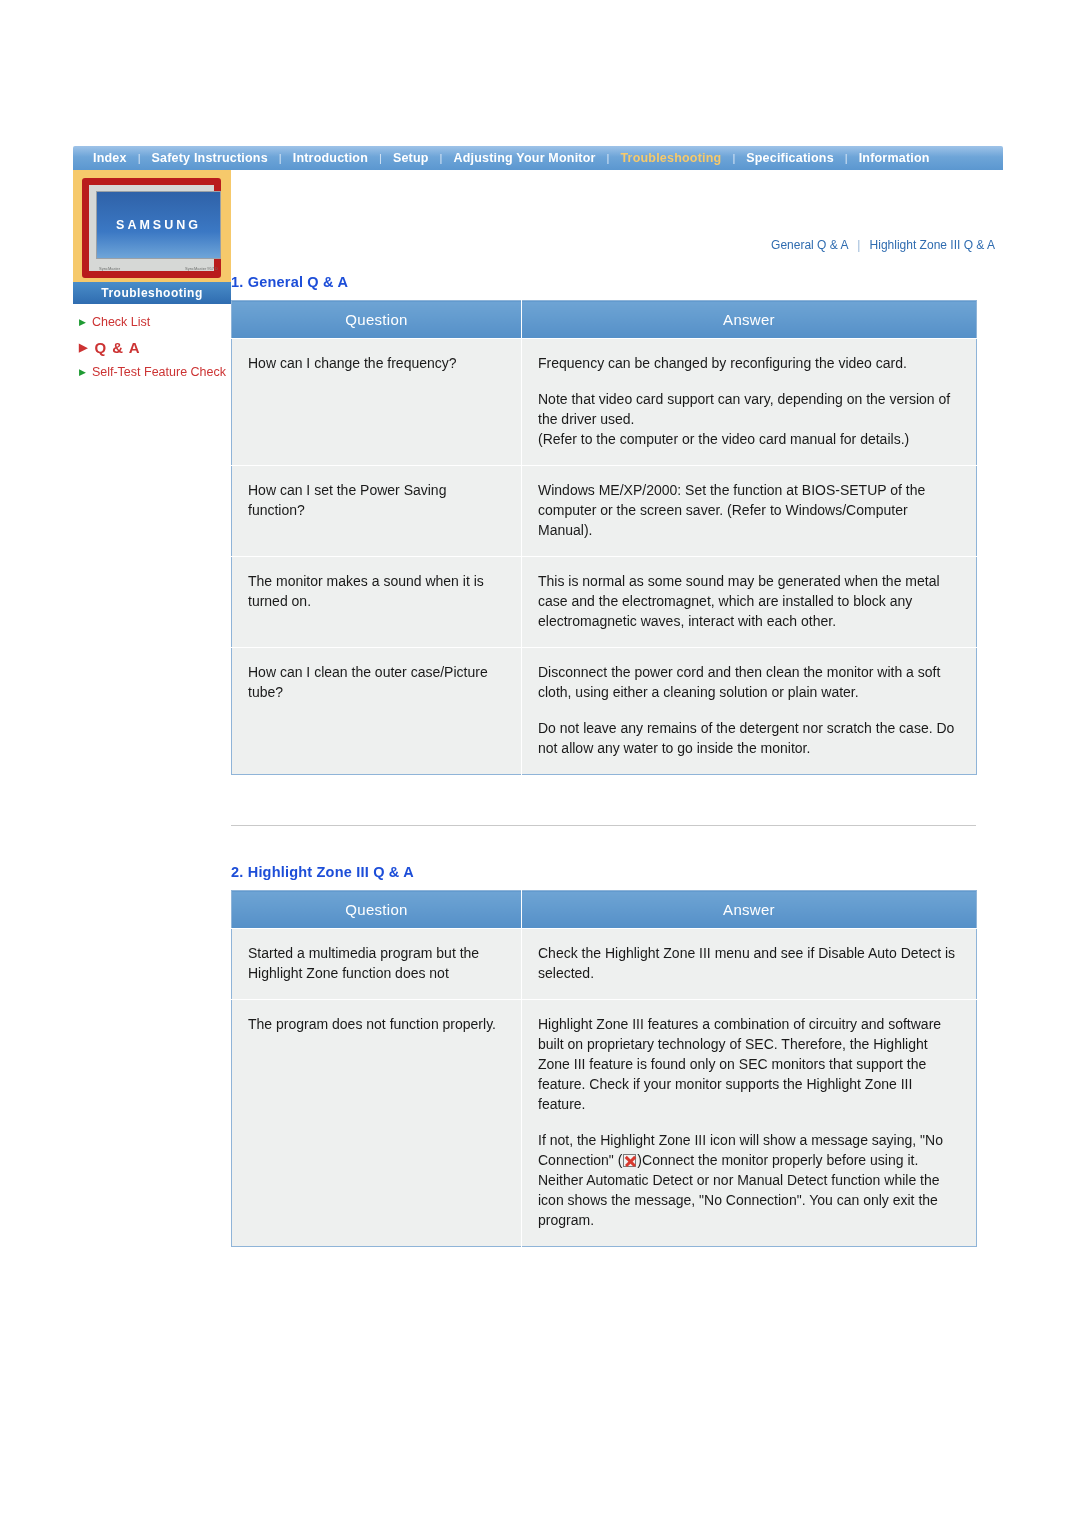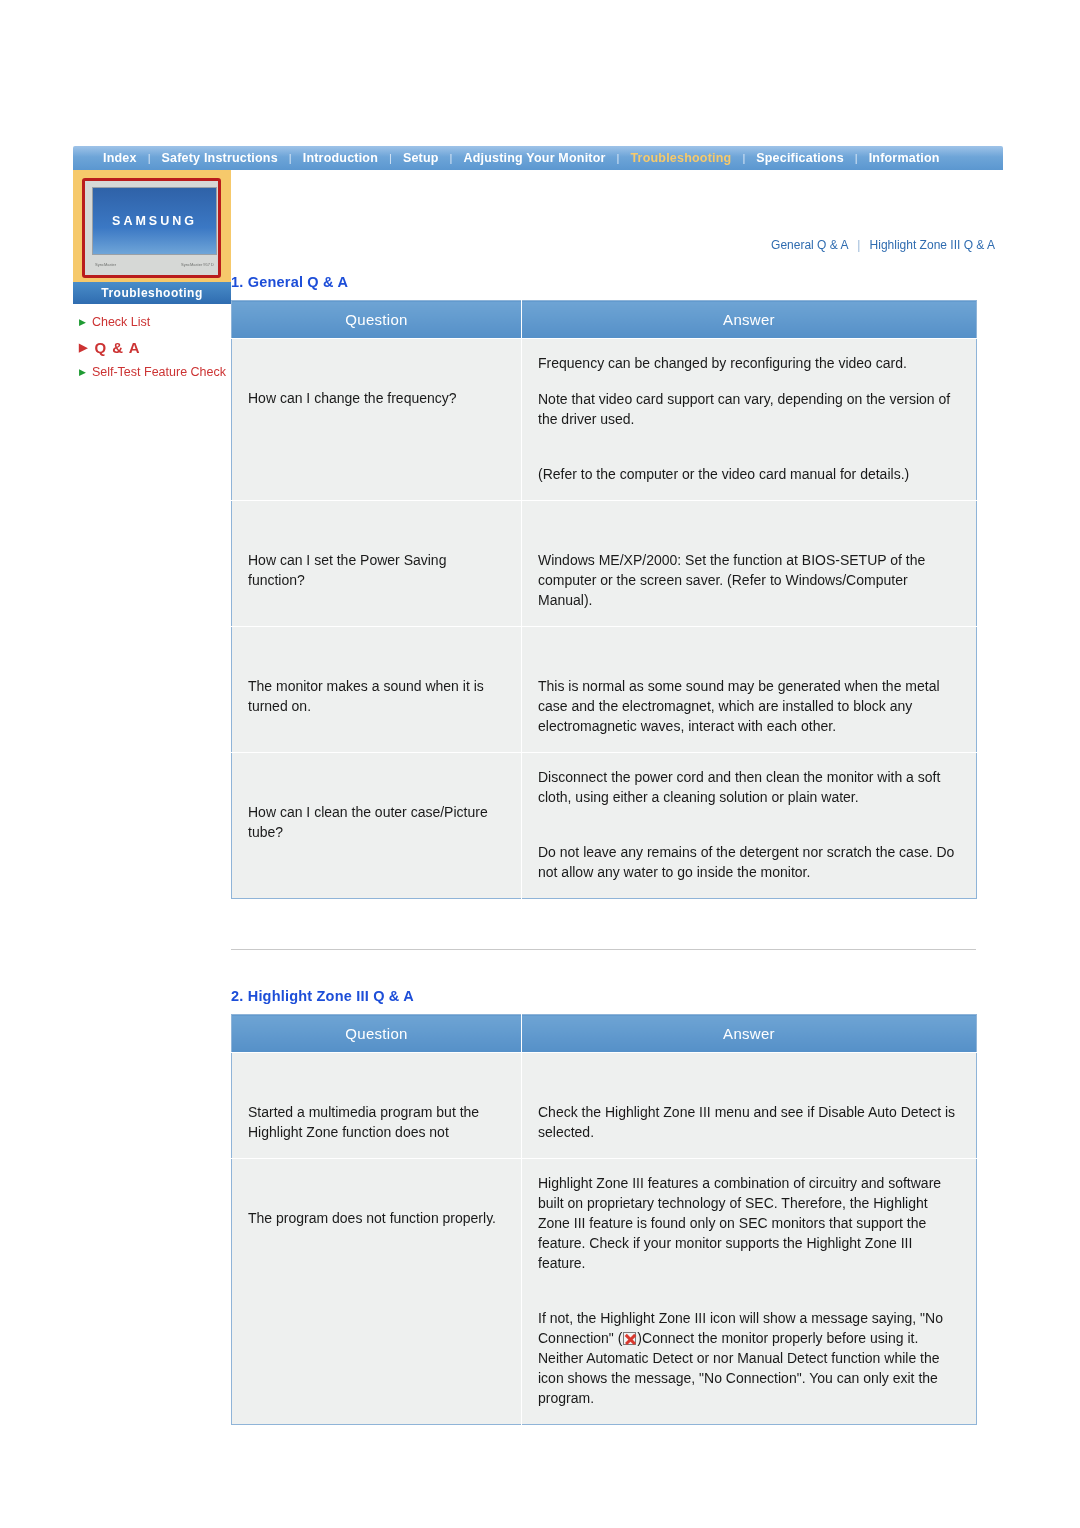--- a/index.html
+++ b/index.html
@@ -21,21 +21,21 @@
   .navbar {
     position: absolute;
     left: 73px;
     top: 146px;
     width: 930px;
     height: 24px;
     background: linear-gradient(to bottom, #9fc3e8 0%, #6ea5d8 45%, #5b97d0 100%);
     border-radius: 2px 2px 0 0;
     display: flex;
     align-items: center;
-    padding-left: 20px;
+    padding-left: 10px;
   }
   .navbar .nav-item {
     font-size: 12.5px;
     font-weight: bold;
     color: #ffffff;
     padding: 0 10px;
     white-space: nowrap;
     letter-spacing: 0.2px;
   }
   .navbar .nav-item.active {
@@ -57,21 +57,21 @@
   .monitor-box {
     width: 158px;
     height: 112px;
     background: #f6c96b;
     padding: 8px 9px 4px 9px;
   }
   .monitor {
     width: 139px;
     height: 100px;
     background: #d6d8d6;
-    border: 3px solid #b91c1c;
+    border: 7px solid #b91c1c;
     border-radius: 3px;
     position: relative;
     padding: 6px 7px 0 7px;
   }
   .screen {
     width: 125px;
     height: 68px;
     background: #2f6cb5;
     background: linear-gradient(to bottom, #2f62a8 0%, #3b78c4 60%, #6fa5d8 100%);
     border: 1px solid #9aa0a6;
@@ -184,21 +184,21 @@
     padding: 14px 16px 16px 16px;
     font-size: 14px;
     line-height: 20px;
     color: #1a1a1a;
     border-top: 1px solid #ffffff;
     border-right: 1px solid #ffffff;
   }
   table.qa td:last-child { border-right: none; }
   table.qa td p { margin: 0 0 16px 0; }
   table.qa td p:last-child { margin-bottom: 0; }
-  table.qa td p.tight { margin-bottom: 0; margin-top: 35px; }
+  table.qa td p.tight { margin-bottom: 0; }
   .bold { font-weight: bold; }
 
   .hr-div {
     width: 745px;
     height: 1px;
     background: #c9c9c9;
     margin: 50px 0 38px 0;
   }
   .xicon {
     display: inline-block;

